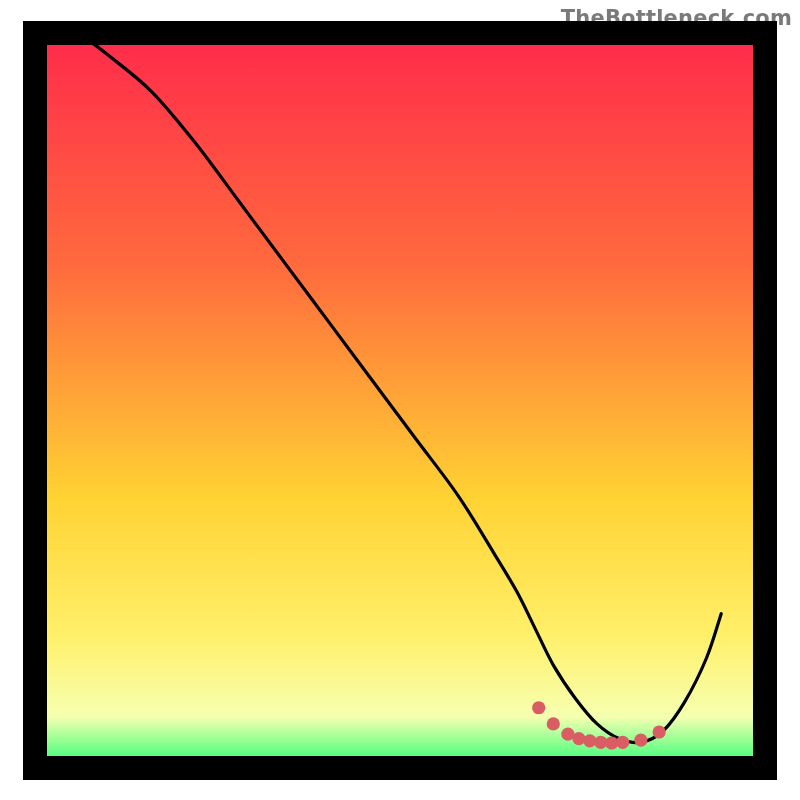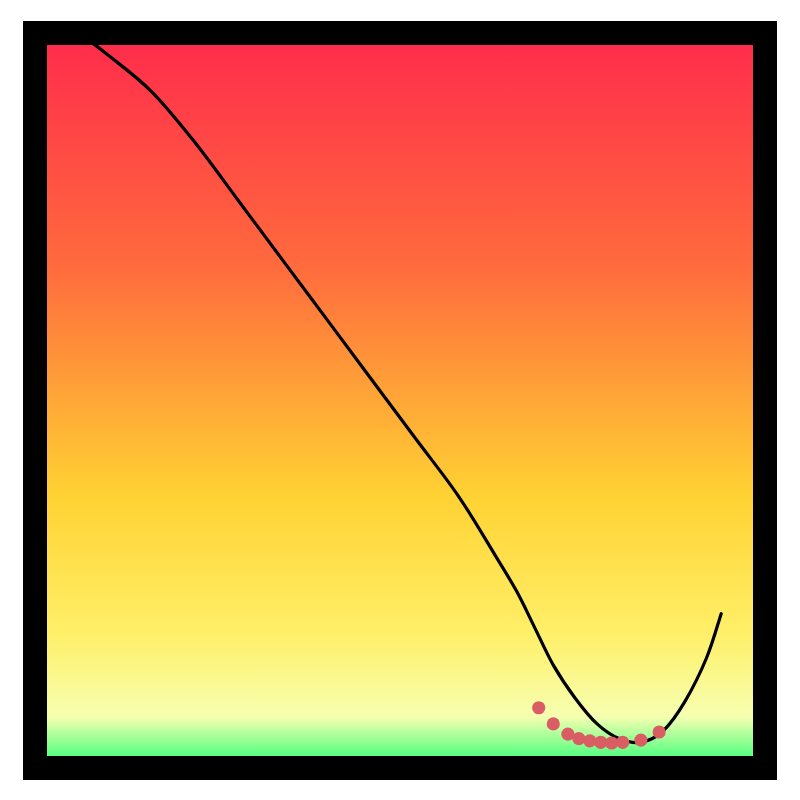--- a/index.html
+++ b/index.html
@@ -4,20 +4,21 @@
 <style>
   html,body{margin:0;padding:0;width:800px;height:800px;background:#fff;overflow:hidden}
   .stage{position:relative;width:800px;height:800px}
   .watermark{position:absolute;top:6px;right:8px;font:600 21px "DejaVu Sans",Arial,sans-serif;color:#7a7a7a;letter-spacing:.2px}
   svg{position:absolute;left:0;top:0}
 </style>
 </head>
 <body>
 
 <div class="stage">
+  <div class="watermark">TheBottleneck.com</div>
   <svg id="svg" width="800" height="800" viewBox="0 0 800 800">
       <defs>
         <linearGradient id="bg" x1="0" y1="0" x2="0" y2="1">
           <stop offset="0" stop-color="#ff2a4c"></stop>
           <stop offset="0.32" stop-color="#ff6b3d"></stop>
           <stop offset="0.63" stop-color="#ffd233"></stop>
           <stop offset="0.82" stop-color="#fff06a"></stop>
           <stop offset="0.93" stop-color="#f6ffb0"></stop>
           <stop offset="1" stop-color="#26ff74"></stop>
         </linearGradient>

